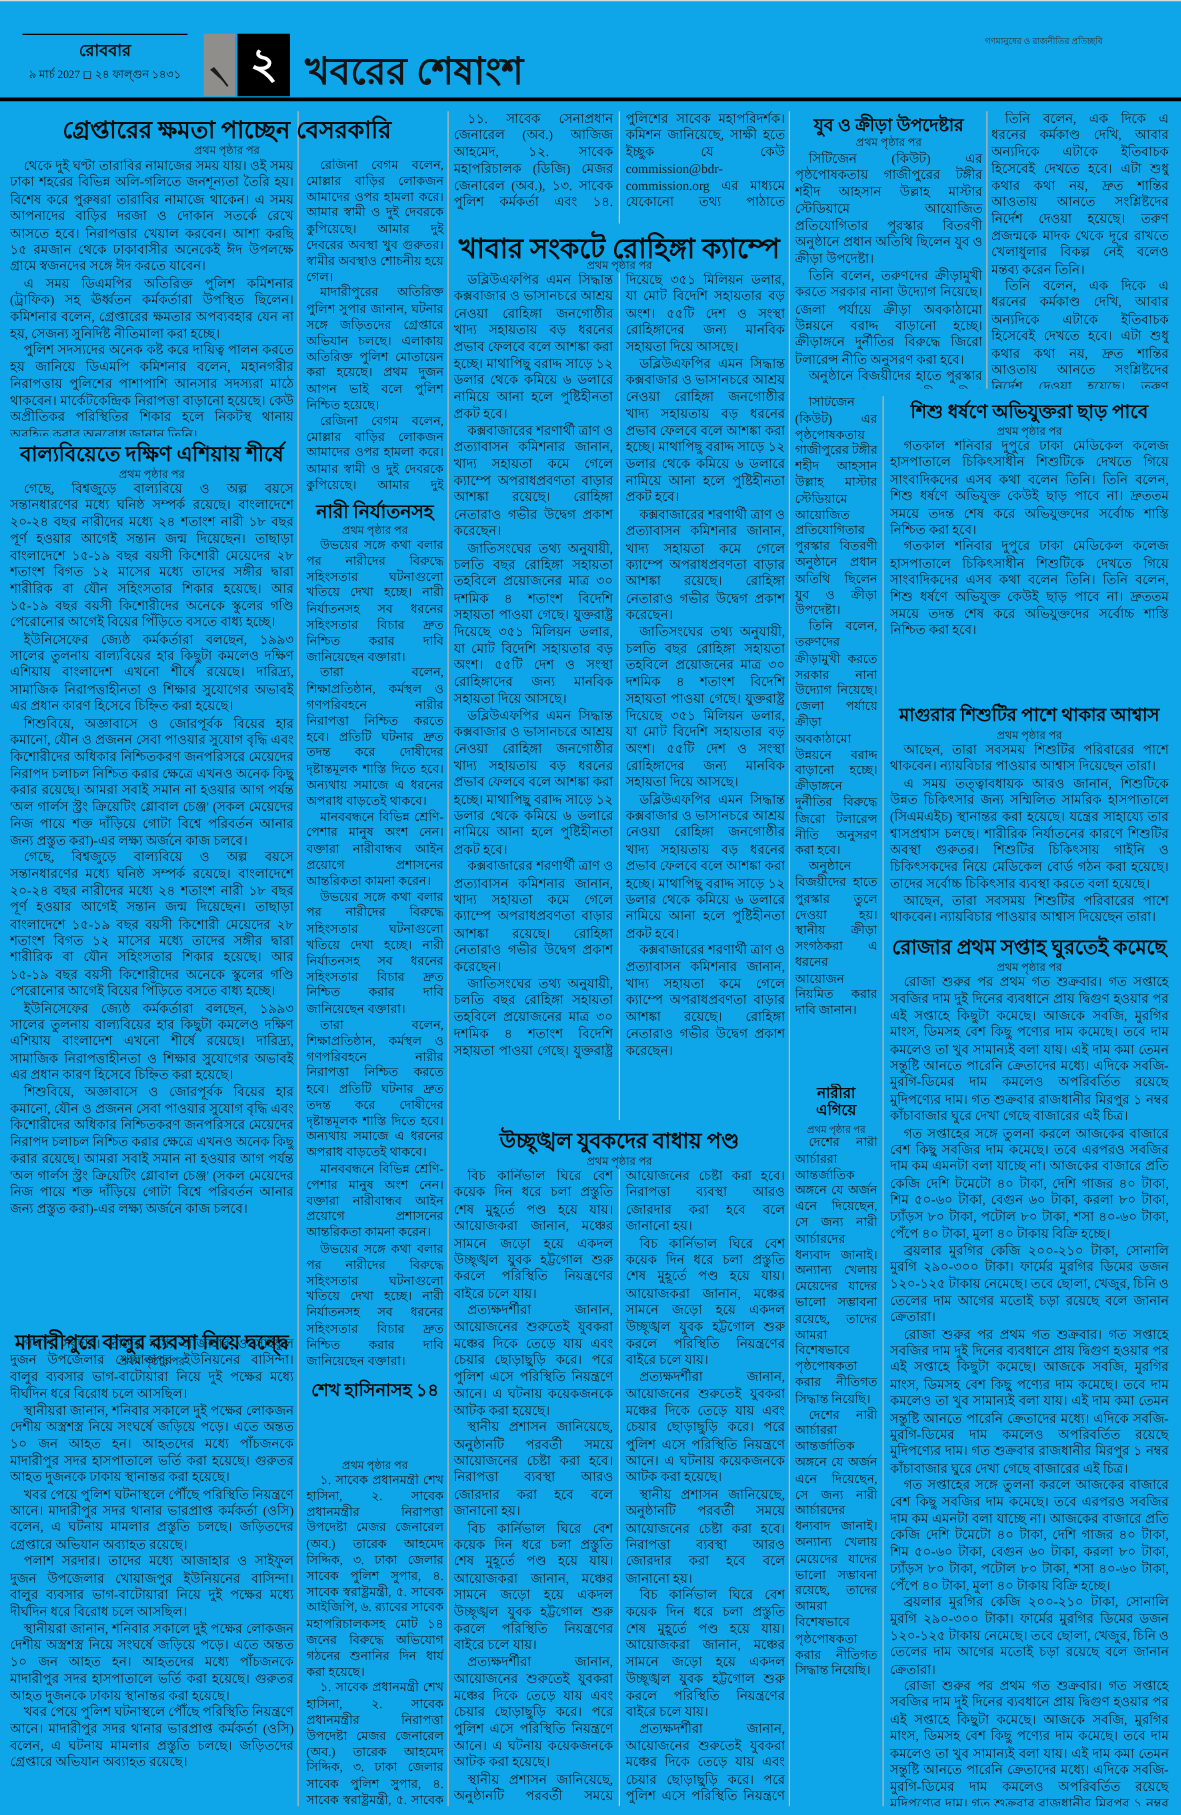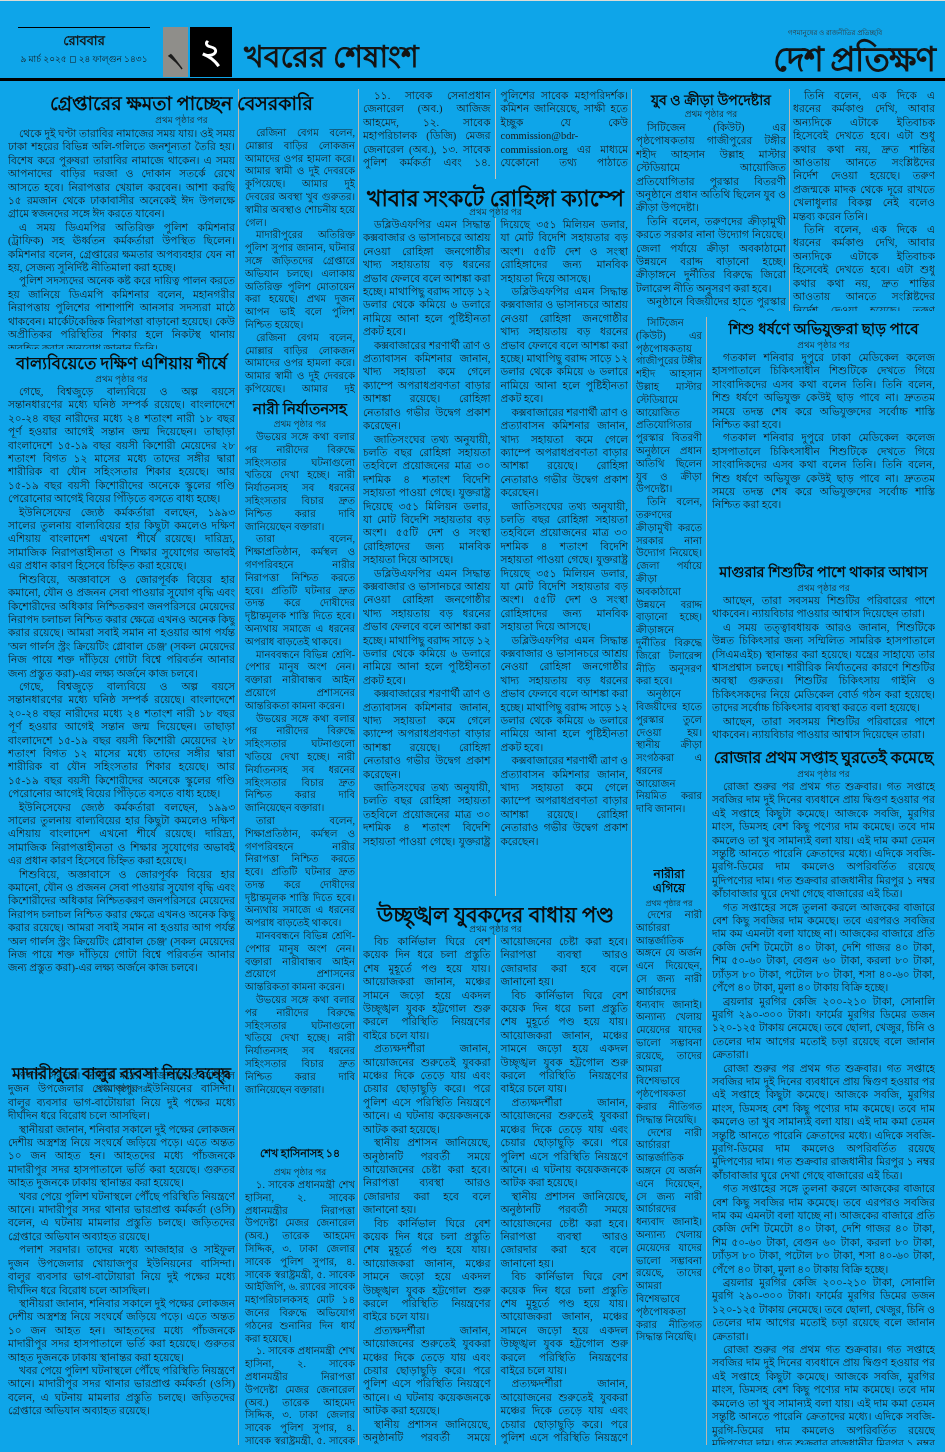--- a/index.html
+++ b/index.html
@@ -24,27 +24,26 @@
   .masthead{font-size:34px;font-weight:bold;text-align:right;white-space:nowrap;letter-spacing:-1px}
   .masthead-tagline{font-size:7px;text-align:center;white-space:nowrap;color:#333}
 </style>
 </head>
 <body>
 
 <div class="page">
 
   <div class="abs date-block" style="left:18px;top:26px;width:132px">
     <div class="date-day">রোববার</div>
-    <div class="date-line">৯ মার্চ ২০২৫ ◻ ২৪ ফাল্গুন ১৪৩১</div>
+    <div class="date-line">৯ মার্চ 2027 ◻ ২৪ ফাল্গুন ১৪৩১</div>
   </div>
   <div class="abs ornament" style="left:163px;top:26px;width:25px;height:50px">৲</div>
   <div class="abs page-badge" style="left:190px;top:26px;width:42px;height:50px">২</div>
   <div class="abs section-title" style="left:244px;top:32px">খবরের শেষাংশ</div>
   <div class="abs masthead-tagline" style="left:735px;top:26px;width:200px">গণমানুষের ও রাজনীতির প্রতিচ্ছবি</div>
-  <div class="abs masthead" style="left:700px;top:32px;width:235px">দেশ প্রতিক্ষণ</div>
   <div class="abs hrule" style="left:0;top:77px;width:945px;height:3px"></div>
 
   <div class="vrule" style="left:238px;top:88px;height:1356px"></div>
   <div class="vrule" style="left:358px;top:88px;height:1356px"></div>
   <div class="vrule" style="left:631px;top:88px;height:1356px"></div>
   <div class="vrule" style="left:789px;top:88px;height:222px"></div>
   <div class="vrule" style="left:706px;top:316px;height:1128px"></div>
 
   <div class="abs headline" style="left:8px;top:88px;width:347px;font-size:19px">গ্রেপ্তারের ক্ষমতা পাচ্ছেন বেসরকারি</div>
   <div class="abs tag" style="left:8px;top:112px;width:347px">প্রথম পৃষ্ঠার পর</div>
@@ -87,21 +86,21 @@
   <div class="abs body-text narrow" style="left:245px;top:430px;width:110px;height:710px">
       <p>উভয়ের সঙ্গে কথা বলার পর নারীদের বিরুদ্ধে সহিংসতার ঘটনাগুলো খতিয়ে দেখা হচ্ছে। নারী নির্যাতনসহ সব ধরনের সহিংসতার বিচার দ্রুত নিশ্চিত করার দাবি জানিয়েছেন বক্তারা।</p>
       <p>তারা বলেন, শিক্ষাপ্রতিষ্ঠান, কর্মস্থল ও গণপরিবহনে নারীর নিরাপত্তা নিশ্চিত করতে হবে। প্রতিটি ঘটনার দ্রুত তদন্ত করে দোষীদের দৃষ্টান্তমূলক শাস্তি দিতে হবে। অন্যথায় সমাজে এ ধরনের অপরাধ বাড়তেই থাকবে।</p>
       <p>মানববন্ধনে বিভিন্ন শ্রেণি-পেশার মানুষ অংশ নেন। বক্তারা নারীবান্ধব আইন প্রয়োগে প্রশাসনের আন্তরিকতা কামনা করেন।</p>
       <p>উভয়ের সঙ্গে কথা বলার পর নারীদের বিরুদ্ধে সহিংসতার ঘটনাগুলো খতিয়ে দেখা হচ্ছে। নারী নির্যাতনসহ সব ধরনের সহিংসতার বিচার দ্রুত নিশ্চিত করার দাবি জানিয়েছেন বক্তারা।</p>
       <p>তারা বলেন, শিক্ষাপ্রতিষ্ঠান, কর্মস্থল ও গণপরিবহনে নারীর নিরাপত্তা নিশ্চিত করতে হবে। প্রতিটি ঘটনার দ্রুত তদন্ত করে দোষীদের দৃষ্টান্তমূলক শাস্তি দিতে হবে। অন্যথায় সমাজে এ ধরনের অপরাধ বাড়তেই থাকবে।</p>
       <p>মানববন্ধনে বিভিন্ন শ্রেণি-পেশার মানুষ অংশ নেন। বক্তারা নারীবান্ধব আইন প্রয়োগে প্রশাসনের আন্তরিকতা কামনা করেন।</p>
       <p>উভয়ের সঙ্গে কথা বলার পর নারীদের বিরুদ্ধে সহিংসতার ঘটনাগুলো খতিয়ে দেখা হচ্ছে। নারী নির্যাতনসহ সব ধরনের সহিংসতার বিচার দ্রুত নিশ্চিত করার দাবি জানিয়েছেন বক্তারা।</p>
     </div>
 
-  <div class="abs headline" style="left:245px;top:1144px;width:110px;font-size:11px">শেখ হাসিনাসহ ১৪</div>
+  <div class="abs headline" style="left:245px;top:1100px;width:110px;font-size:14px">শেখ হাসিনাসহ ১৪</div>
   <div class="abs tag" style="left:245px;top:1164px;width:110px">প্রথম পৃষ্ঠার পর</div>
   <div class="abs body-text narrow" style="left:245px;top:1178px;width:110px;height:266px">
       <p>১. সাবেক প্রধানমন্ত্রী শেখ হাসিনা, ২. সাবেক প্রধানমন্ত্রীর নিরাপত্তা উপদেষ্টা মেজর জেনারেল (অব.) তারেক আহমেদ সিদ্দিক, ৩. ঢাকা জেলার সাবেক পুলিশ সুপার, ৪. সাবেক স্বরাষ্ট্রমন্ত্রী, ৫. সাবেক আইজিপি, ৬. র‍্যাবের সাবেক মহাপরিচালকসহ মোট ১৪ জনের বিরুদ্ধে অভিযোগ গঠনের শুনানির দিন ধার্য করা হয়েছে।</p>
       <p>১. সাবেক প্রধানমন্ত্রী শেখ হাসিনা, ২. সাবেক প্রধানমন্ত্রীর নিরাপত্তা উপদেষ্টা মেজর জেনারেল (অব.) তারেক আহমেদ সিদ্দিক, ৩. ঢাকা জেলার সাবেক পুলিশ সুপার, ৪. সাবেক স্বরাষ্ট্রমন্ত্রী, ৫. সাবেক আইজিপি, ৬. র‍্যাবের সাবেক মহাপরিচালকসহ মোট ১৪ জনের বিরুদ্ধে অভিযোগ গঠনের শুনানির দিন ধার্য করা হয়েছে।</p>
     </div>
 
   <div class="abs body-text two-col" style="left:363px;top:88px;width:265px;height:90px">
       <p>১১. সাবেক সেনাপ্রধান জেনারেল (অব.) আজিজ আহমেদ, ১২. সাবেক মহাপরিচালক (ডিজি) মেজর জেনারেল (অব.), ১৩. সাবেক পুলিশ কর্মকর্তা এবং ১৪. পুলিশের সাবেক মহাপরিদর্শক। কমিশন জানিয়েছে, সাক্ষী হতে ইচ্ছুক যে কেউ commission@bdr-commission.org এর মাধ্যমে যেকোনো তথ্য পাঠাতে পারবেন। এছাড়া সরাসরি কমিশনের কার্যালয়ে এসেও সাক্ষী দিতে পারবেন।</p>
     </div>
 
@@ -114,21 +113,21 @@
       <p>ডব্লিউএফপির এমন সিদ্ধান্ত কক্সবাজার ও ভাসানচরে আশ্রয় নেওয়া রোহিঙ্গা জনগোষ্ঠীর খাদ্য সহায়তায় বড় ধরনের প্রভাব ফেলবে বলে আশঙ্কা করা হচ্ছে। মাথাপিছু বরাদ্দ সাড়ে ১২ ডলার থেকে কমিয়ে ৬ ডলারে নামিয়ে আনা হলে পুষ্টিহীনতা প্রকট হবে।</p>
       <p>কক্সবাজারের শরণার্থী ত্রাণ ও প্রত্যাবাসন কমিশনার জানান, খাদ্য সহায়তা কমে গেলে ক্যাম্পে অপরাধপ্রবণতা বাড়ার আশঙ্কা রয়েছে। রোহিঙ্গা নেতারাও গভীর উদ্বেগ প্রকাশ করেছেন।</p>
       <p>জাতিসংঘের তথ্য অনুযায়ী, চলতি বছর রোহিঙ্গা সহায়তা তহবিলে প্রয়োজনের মাত্র ৩০ দশমিক ৪ শতাংশ বিদেশি সহায়তা পাওয়া গেছে। যুক্তরাষ্ট্র দিয়েছে ৩৫১ মিলিয়ন ডলার, যা মোট বিদেশি সহায়তার বড় অংশ। ৫৫টি দেশ ও সংস্থা রোহিঙ্গাদের জন্য মানবিক সহায়তা দিয়ে আসছে।</p>
       <p>ডব্লিউএফপির এমন সিদ্ধান্ত কক্সবাজার ও ভাসানচরে আশ্রয় নেওয়া রোহিঙ্গা জনগোষ্ঠীর খাদ্য সহায়তায় বড় ধরনের প্রভাব ফেলবে বলে আশঙ্কা করা হচ্ছে। মাথাপিছু বরাদ্দ সাড়ে ১২ ডলার থেকে কমিয়ে ৬ ডলারে নামিয়ে আনা হলে পুষ্টিহীনতা প্রকট হবে।</p>
       <p>কক্সবাজারের শরণার্থী ত্রাণ ও প্রত্যাবাসন কমিশনার জানান, খাদ্য সহায়তা কমে গেলে ক্যাম্পে অপরাধপ্রবণতা বাড়ার আশঙ্কা রয়েছে। রোহিঙ্গা নেতারাও গভীর উদ্বেগ প্রকাশ করেছেন।</p>
       <p>জাতিসংঘের তথ্য অনুযায়ী, চলতি বছর রোহিঙ্গা সহায়তা তহবিলে প্রয়োজনের মাত্র ৩০ দশমিক ৪ শতাংশ বিদেশি সহায়তা পাওয়া গেছে। যুক্তরাষ্ট্র দিয়েছে ৩৫১ মিলিয়ন ডলার, যা মোট বিদেশি সহায়তার বড় অংশ। ৫৫টি দেশ ও সংস্থা রোহিঙ্গাদের জন্য মানবিক সহায়তা দিয়ে আসছে।</p>
       <p>ডব্লিউএফপির এমন সিদ্ধান্ত কক্সবাজার ও ভাসানচরে আশ্রয় নেওয়া রোহিঙ্গা জনগোষ্ঠীর খাদ্য সহায়তায় বড় ধরনের প্রভাব ফেলবে বলে আশঙ্কা করা হচ্ছে। মাথাপিছু বরাদ্দ সাড়ে ১২ ডলার থেকে কমিয়ে ৬ ডলারে নামিয়ে আনা হলে পুষ্টিহীনতা প্রকট হবে।</p>
       <p>কক্সবাজারের শরণার্থী ত্রাণ ও প্রত্যাবাসন কমিশনার জানান, খাদ্য সহায়তা কমে গেলে ক্যাম্পে অপরাধপ্রবণতা বাড়ার আশঙ্কা রয়েছে। রোহিঙ্গা নেতারাও গভীর উদ্বেগ প্রকাশ করেছেন।</p>
     </div>
 
-  <div class="abs headline" style="left:363px;top:898px;width:265px;font-size:21px">উচ্ছৃঙ্খল যুবকদের বাধায় পণ্ড</div>
+  <div class="abs headline" style="left:363px;top:898px;width:265px;font-size:17px">উচ্ছৃঙ্খল যুবকদের বাধায় পণ্ড</div>
   <div class="abs tag" style="left:363px;top:921px;width:265px">প্রথম পৃষ্ঠার পর</div>
   <div class="abs body-text two-col" style="left:363px;top:934px;width:265px;height:510px">
       <p>বিচ কার্নিভাল ঘিরে বেশ কয়েক দিন ধরে চলা প্রস্তুতি শেষ মুহূর্তে পণ্ড হয়ে যায়। আয়োজকরা জানান, মঞ্চের সামনে জড়ো হয়ে একদল উচ্ছৃঙ্খল যুবক হট্টগোল শুরু করলে পরিস্থিতি নিয়ন্ত্রণের বাইরে চলে যায়।</p>
       <p>প্রত্যক্ষদর্শীরা জানান, আয়োজনের শুরুতেই যুবকরা মঞ্চের দিকে তেড়ে যায় এবং চেয়ার ছোড়াছুড়ি করে। পরে পুলিশ এসে পরিস্থিতি নিয়ন্ত্রণে আনে। এ ঘটনায় কয়েকজনকে আটক করা হয়েছে।</p>
       <p>স্থানীয় প্রশাসন জানিয়েছে, অনুষ্ঠানটি পরবর্তী সময়ে আয়োজনের চেষ্টা করা হবে। নিরাপত্তা ব্যবস্থা আরও জোরদার করা হবে বলে জানানো হয়।</p>
       <p>বিচ কার্নিভাল ঘিরে বেশ কয়েক দিন ধরে চলা প্রস্তুতি শেষ মুহূর্তে পণ্ড হয়ে যায়। আয়োজকরা জানান, মঞ্চের সামনে জড়ো হয়ে একদল উচ্ছৃঙ্খল যুবক হট্টগোল শুরু করলে পরিস্থিতি নিয়ন্ত্রণের বাইরে চলে যায়।</p>
       <p>প্রত্যক্ষদর্শীরা জানান, আয়োজনের শুরুতেই যুবকরা মঞ্চের দিকে তেড়ে যায় এবং চেয়ার ছোড়াছুড়ি করে। পরে পুলিশ এসে পরিস্থিতি নিয়ন্ত্রণে আনে। এ ঘটনায় কয়েকজনকে আটক করা হয়েছে।</p>
       <p>স্থানীয় প্রশাসন জানিয়েছে, অনুষ্ঠানটি পরবর্তী সময়ে আয়োজনের চেষ্টা করা হবে। নিরাপত্তা ব্যবস্থা আরও জোরদার করা হবে বলে জানানো হয়।</p>
       <p>বিচ কার্নিভাল ঘিরে বেশ কয়েক দিন ধরে চলা প্রস্তুতি শেষ মুহূর্তে পণ্ড হয়ে যায়। আয়োজকরা জানান, মঞ্চের সামনে জড়ো হয়ে একদল উচ্ছৃঙ্খল যুবক হট্টগোল শুরু করলে পরিস্থিতি নিয়ন্ত্রণের বাইরে চলে যায়।</p>
       <p>প্রত্যক্ষদর্শীরা জানান, আয়োজনের শুরুতেই যুবকরা মঞ্চের দিকে তেড়ে যায় এবং চেয়ার ছোড়াছুড়ি করে। পরে পুলিশ এসে পরিস্থিতি নিয়ন্ত্রণে আনে। এ ঘটনায় কয়েকজনকে আটক করা হয়েছে।</p>

